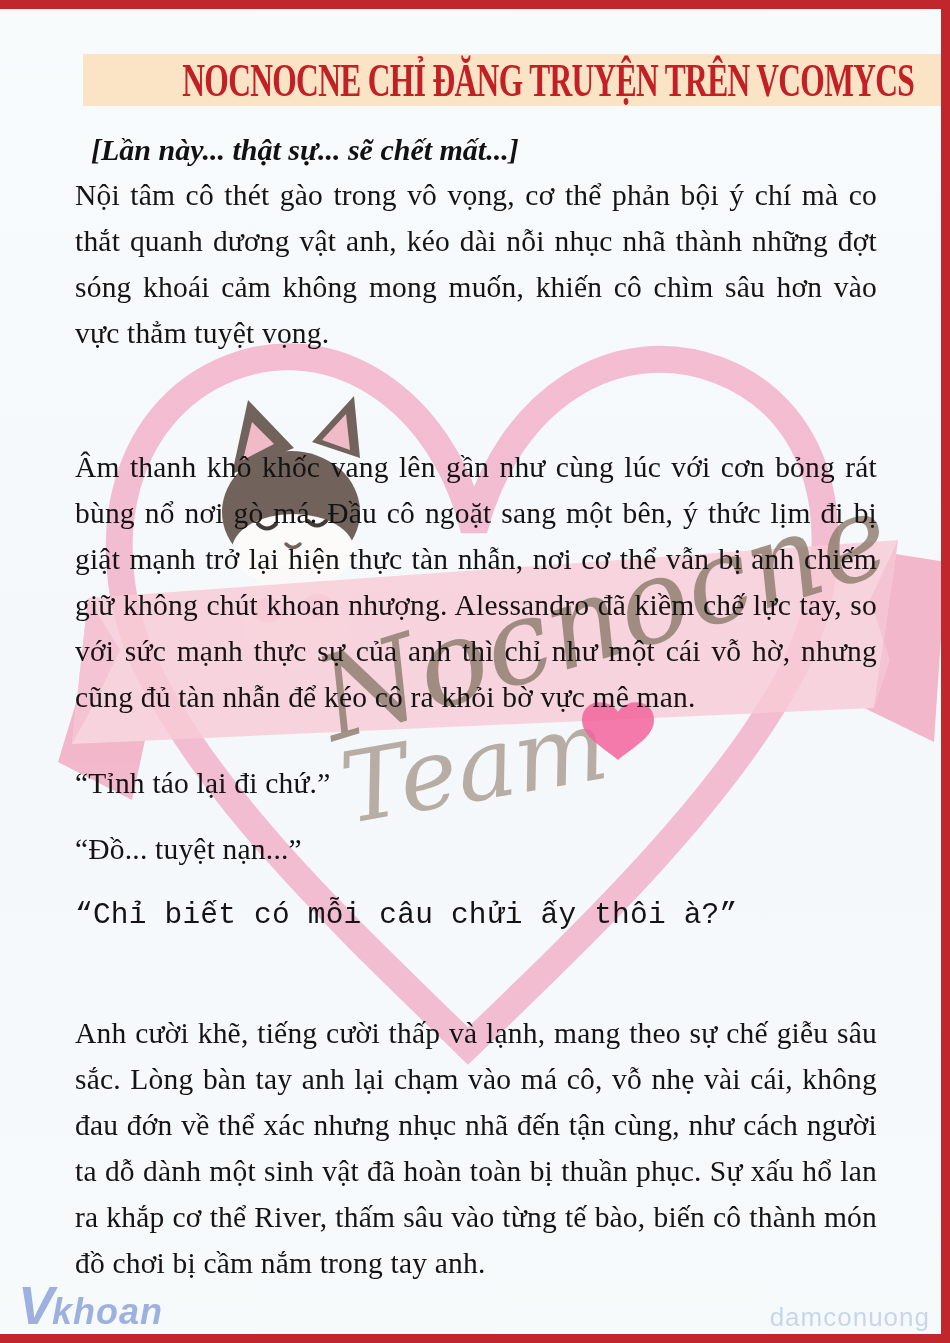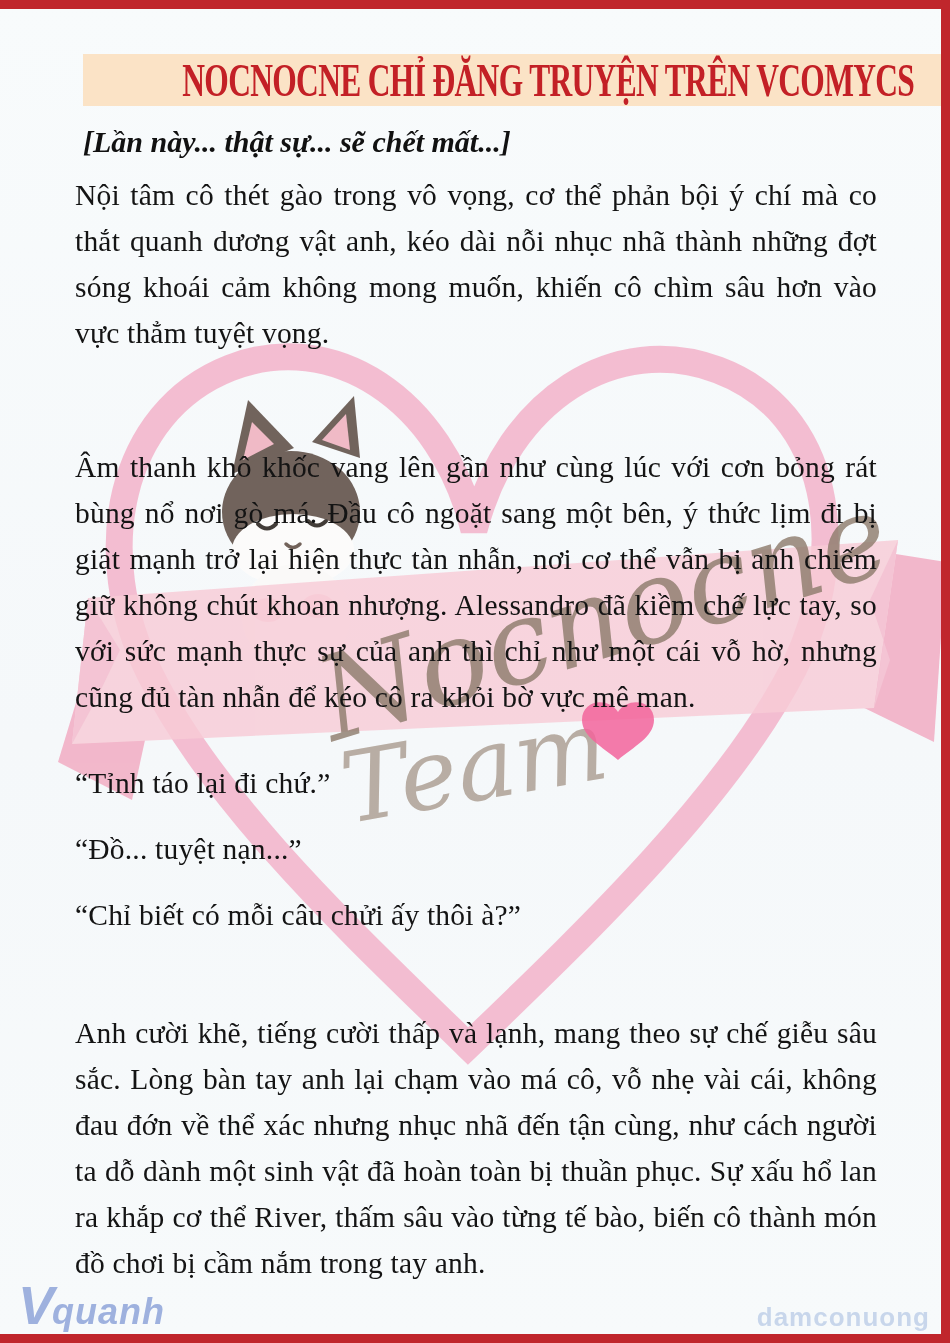--- a/index.html
+++ b/index.html
@@ -33,28 +33,28 @@
 
   
   .para {
     position: absolute; left: 75px; width: 802px; z-index: 3;
     color: #141414; font-size: 29.5px; line-height: 46px;
     text-align: justify; letter-spacing: 0.2px; margin: 0;
   }
   .subtitle {
     position: absolute; left: 75px; top: 112px; width: 802px; z-index: 3;
     color: #111; font-size: 30px; font-weight: bold; font-style: italic;
-    line-height: 44px; margin: 8px; font-family: Liberation Serif, serif;
+    line-height: 44px; margin: 16px; font-family: Liberation Serif, serif;
   }
   .p1 { top: 172px; }
   .p2 { top: 378px; }
   .p3 { top: 444px; }
   .p4 { top: 760px; }
   .p5 { top: 826px; }
-  .p6 { top: 892px; }
+  .p6 { top: 892px; font-family: Liberation Mono, monospace; }
   .p7 { top: 1010px; }
 
   
   .watermark { position: absolute; left: 0; top: 0; z-index: 1; }
 
   
   .vcomycs {
     position: absolute; left: 18px; top: 1278px; z-index: 4;
     color: #8fa5da; font-family: "Liberation Sans", sans-serif;
     font-style: italic; font-weight: bold; opacity: 0.85;
@@ -62,21 +62,21 @@
   }
   .vcomycs .v-cap { font-size: 54px; letter-spacing: -2px; }
   .vcomycs .v-rest { font-size: 36px; letter-spacing: 1px; }
   .vcomycs .swirl {
     display: block; width: 60px; height: 16px; margin: -4px 0 0 36px;
     border-bottom: 3px solid #9cb0de; border-radius: 0 0 50% 50%;
   }
   .damconuong {
     position: absolute; right: 20px; top: 1302px; z-index: 4;
     color: #c3d3ea; font-family: "Liberation Sans", sans-serif;
-    font-weight: bold; font-size: 26px; letter-spacing: 1px; opacity: 0.9;
+    font-weight: normal; font-size: 26px; letter-spacing: 1px; opacity: 0.9;
   }
 </style>
 </head>
 <body>
 
 <div class="page">
 
   <svg class="watermark" width="950" height="1343" viewBox="0 0 950 1343">
 
     <path d="M474 530 C 442 398 332 328 230 368 C 118 412 90 554 150 674
@@ -124,18 +124,18 @@
 
   <p class="subtitle">[Lần này... thật sự... sẽ chết mất...]</p>
   <p class="para p1">Nội tâm cô thét gào trong vô vọng, cơ thể phản bội ý chí mà co thắt quanh dương vật anh, kéo dài nỗi nhục nhã thành những đợt sóng khoái cảm không mong muốn, khiến cô chìm sâu hơn vào vực thẳm tuyệt vọng.</p>
   <p class="para p4">“Tỉnh táo lại đi chứ.”</p>
   <p class="para p3">Âm thanh khô khốc vang lên gần như cùng lúc với cơn bỏng rát bùng nổ nơi gò má. Đầu cô ngoặt sang một bên, ý thức lịm đi bị giật mạnh trở lại hiện thực tàn nhẫn, nơi cơ thể vẫn bị anh chiếm giữ không chút khoan nhượng. Alessandro đã kiềm chế lực tay, so với sức mạnh thực sự của anh thì chỉ như một cái vỗ hờ, nhưng cũng đủ tàn nhẫn để kéo cô ra khỏi bờ vực mê man.</p>
   <p class="para p5">“Đồ... tuyệt nạn...”</p>
   <p class="para p6">“Chỉ biết có mỗi câu chửi ấy thôi à?”</p>
   <p class="para p7">Anh cười khẽ, tiếng cười thấp và lạnh, mang theo sự chế giễu sâu sắc. Lòng bàn tay anh lại chạm vào má cô, vỗ nhẹ vài cái, không đau đớn về thể xác nhưng nhục nhã đến tận cùng, như cách người ta dỗ dành một sinh vật đã hoàn toàn bị thuần phục. Sự xấu hổ lan ra khắp cơ thể River, thấm sâu vào từng tế bào, biến cô thành món đồ chơi bị cầm nắm trong tay anh.</p>
 
   <div class="vcomycs">
-    <span class="v-cap">V</span><span class="v-rest">quanh</span>
+    <span class="v-cap">V</span><span class="v-rest">khoan</span>
     <span class="swirl"></span>
   </div>
   <div class="damconuong">damconuong</div>
 
 </div>
 
 </body></html>

